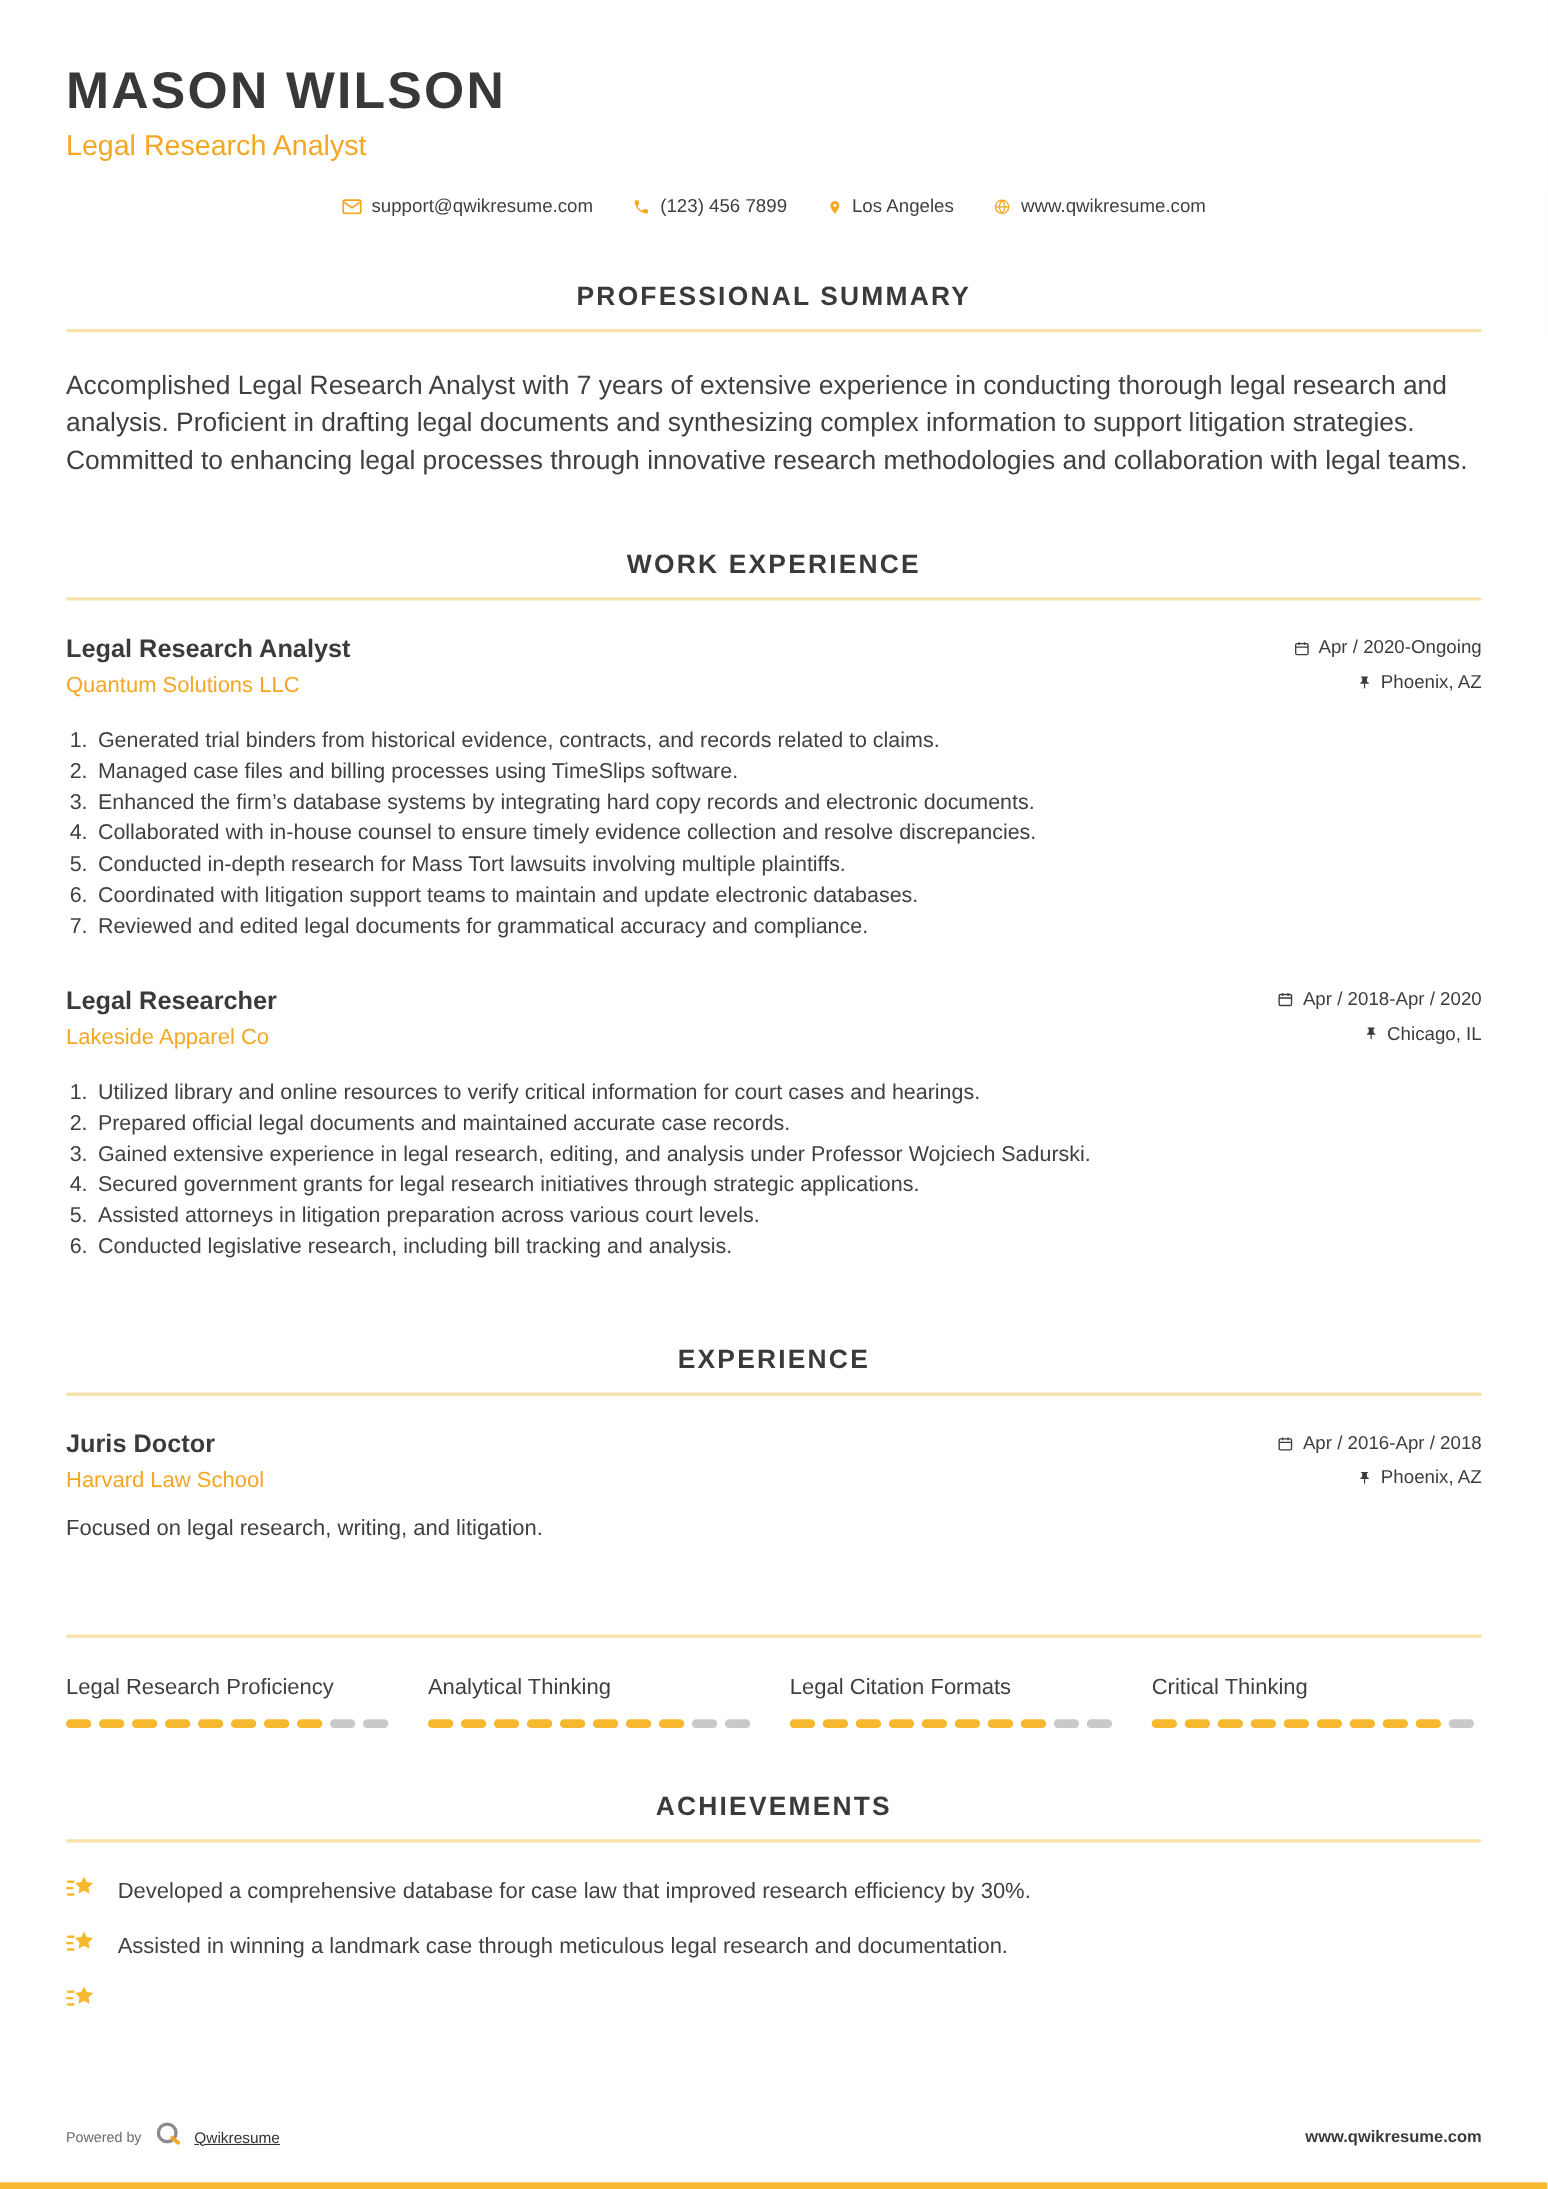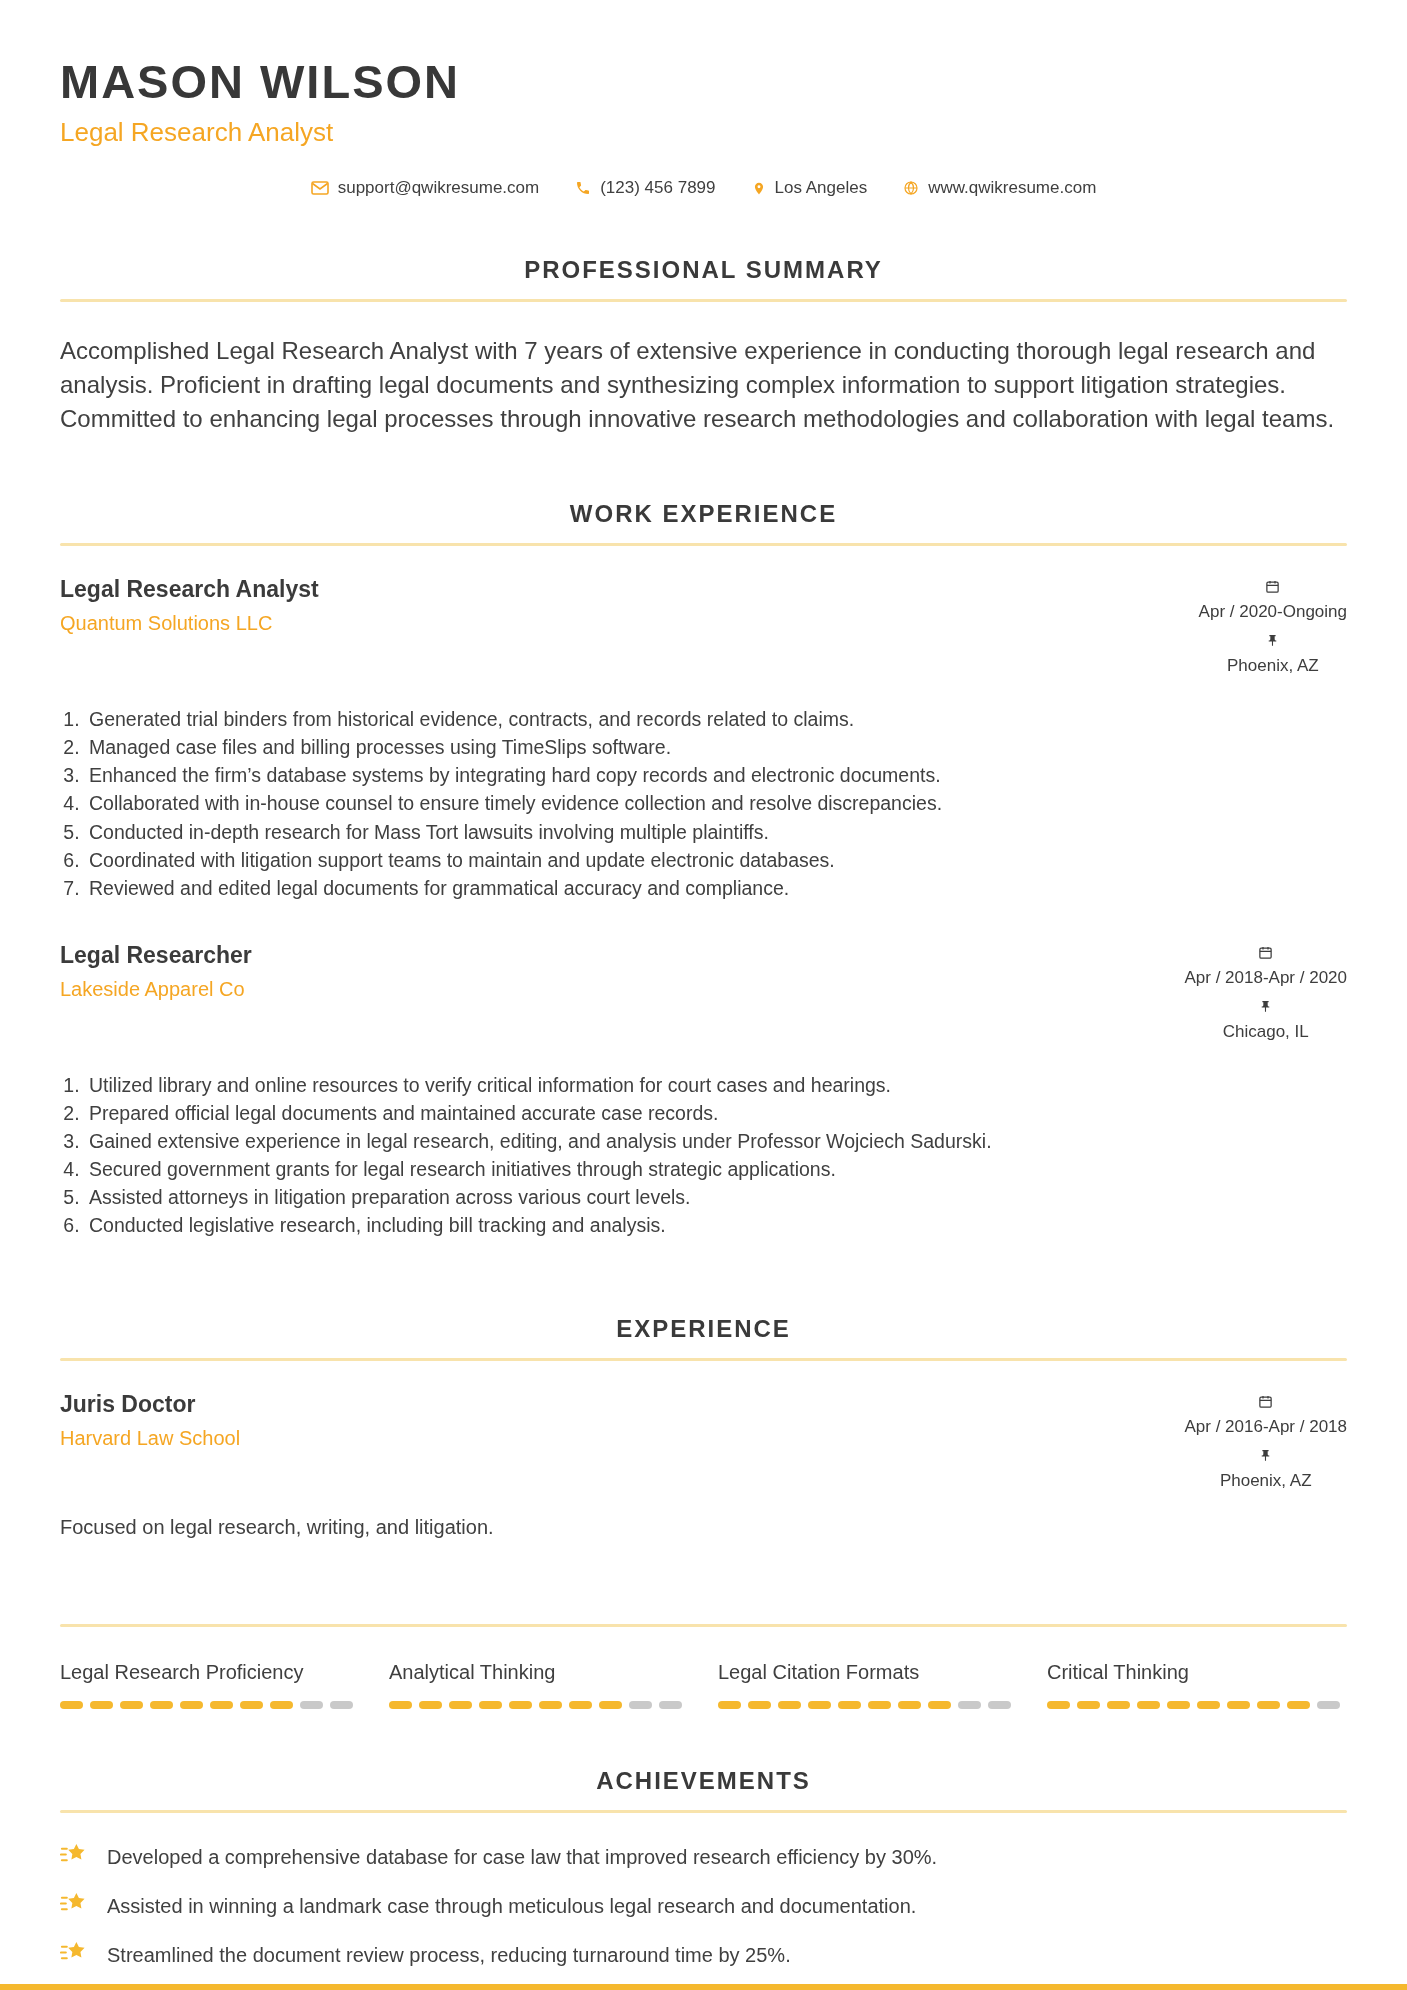--- a/index.html
+++ b/index.html
@@ -45,21 +45,21 @@
   .sec-summary { margin-top: 58px; }
   .summary-text { font-size: 24px; line-height: 1.42; margin-top: 32px; }
 
   .sec-work { margin-top: 64px; }
   .job { margin-top: 30px; }
   .job + .job { margin-top: 40px; }
   .job-head { display: flex; justify-content: space-between; align-items: flex-start; }
   .job-title { font-size: 23px; font-weight: bold; color: #3b3b3b; }
   .company { font-size: 20px; color: var(--accent, #F5A623); margin-top: 9px; }
   .job-meta { text-align: right; font-size: 17px; color: #3d3d3d; padding-top: 3px; }
-  .meta-line { display: flex; justify-content: flex-end; align-items: center; gap: 8px; margin-bottom: 11px; flex-direction: column; }
+  .meta-line { display: flex; justify-content: flex-end; align-items: center; gap: 8px; margin-bottom: 11px; }
   .meta-line svg { display: block; }
   .bullets { margin-top: 18px; padding-left: 25px; font-size: 19.5px; line-height: 1.44; }
   .bullets li { padding-left: 4px; }
 
   .sec-education { margin-top: 76px; }
 
   .edu-desc { font-size: 20px; margin-top: 14px; }
 
   .sec-skills { margin-top: 70px; }
   .skills-row { display: flex; justify-content: space-between; margin-top: 34px; }
@@ -346,21 +346,20 @@
         <span>
           <svg width="27" height="27" viewBox="0 0 28 28">
               <g stroke="#F5B82E" stroke-width="2.2" stroke-linecap="round">
                 <line x1="2" y1="8" x2="7" y2="8"></line>
                 <line x1="1" y1="14" x2="6" y2="14"></line>
                 <line x1="2" y1="20" x2="7" y2="20"></line>
               </g>
               <path fill="#F5B82E" d="M17 3l2.6 5.3 5.9.9-4.3 4.2 1 5.8-5.2-2.7-5.2 2.7 1-5.8-4.3-4.2 5.9-.9z"></path>
             </svg>
         </span>
-        <span>Streamlined the document review process, reducing turnaround time by 25%.</span>
       </div>
     </div>
   </section>
 
   <footer class="footer">
     <div class="footer-left">
       <span class="powered">Powered by</span>
       <span>
         <svg width="26" height="26" viewBox="0 0 26 26">
             <circle cx="12" cy="12" r="8" fill="none" stroke="#8a8a8a" stroke-width="3"></circle>

